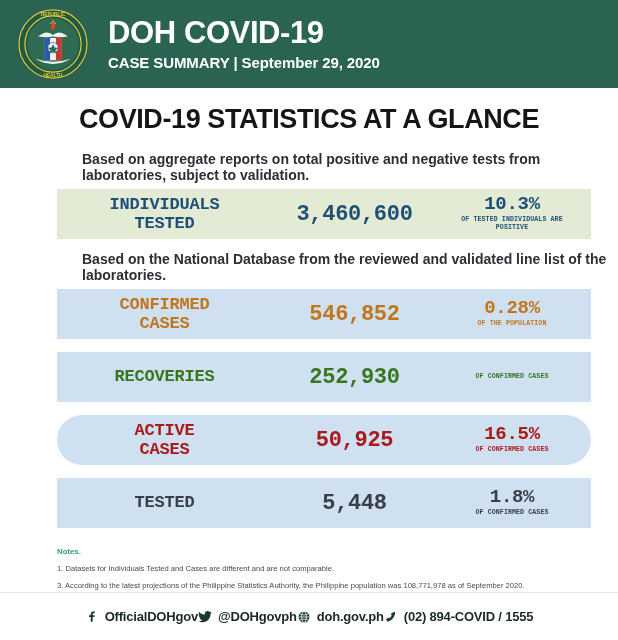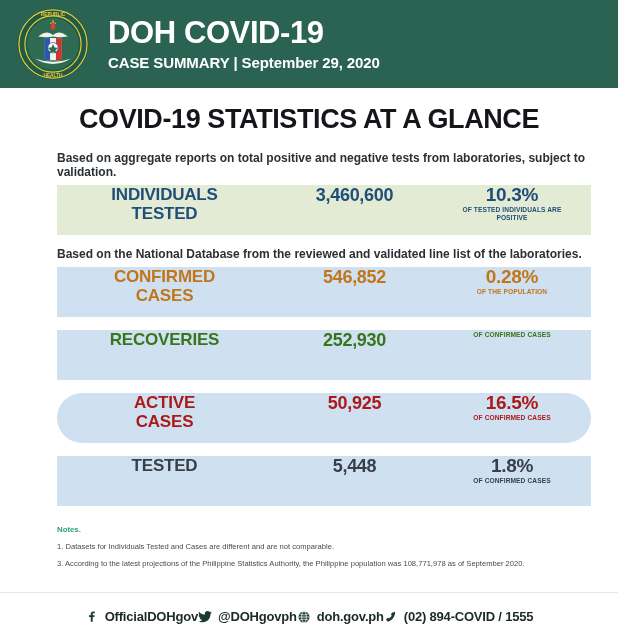--- a/index.html
+++ b/index.html
@@ -56,53 +56,55 @@
   .main-title {
     text-align: center;
     font-size: 27px;
     font-weight: bold;
     color: #14161a;
     letter-spacing: -0.4px;
     margin-top: 16px;
   }
 
   .basis-note {
-    font-size: 12px;
+    font-size: 14px;
     font-weight: bold;
     color: #2b2f36;
-    margin-left: 57px;
+    margin-left: 82px;
     margin-top: 16px;
   }
   .basis-note.second {
     margin-top: 12px;
   }
 
   
   .stat-row {
     position: relative;
     margin: 6px 27px 0 57px;
     height: 50px;
     display: flex;
+    align-items: center;
     box-sizing: border-box;
+    font-family: Liberation Mono, monospace;
   }
   .stat-row.green-bg { background: #e3ebd4; }
   .stat-row.blue-bg  { background: #cfe0f1; }
 
   .stat-label {
     width: 215px;
     text-align: center;
     font-size: 17px;
     font-weight: bold;
     line-height: 1.12;
     letter-spacing: -0.2px;
   }
   .stat-value {
     width: 165px;
     text-align: center;
-    font-size: 18px;
+    font-size: 22px;
     font-weight: bold;
     letter-spacing: -0.3px;
   }
   .stat-pct-wrap {
     flex: 1;
     text-align: center;
     padding-right: 4px;
   }
   .stat-pct {
     font-size: 19px;

